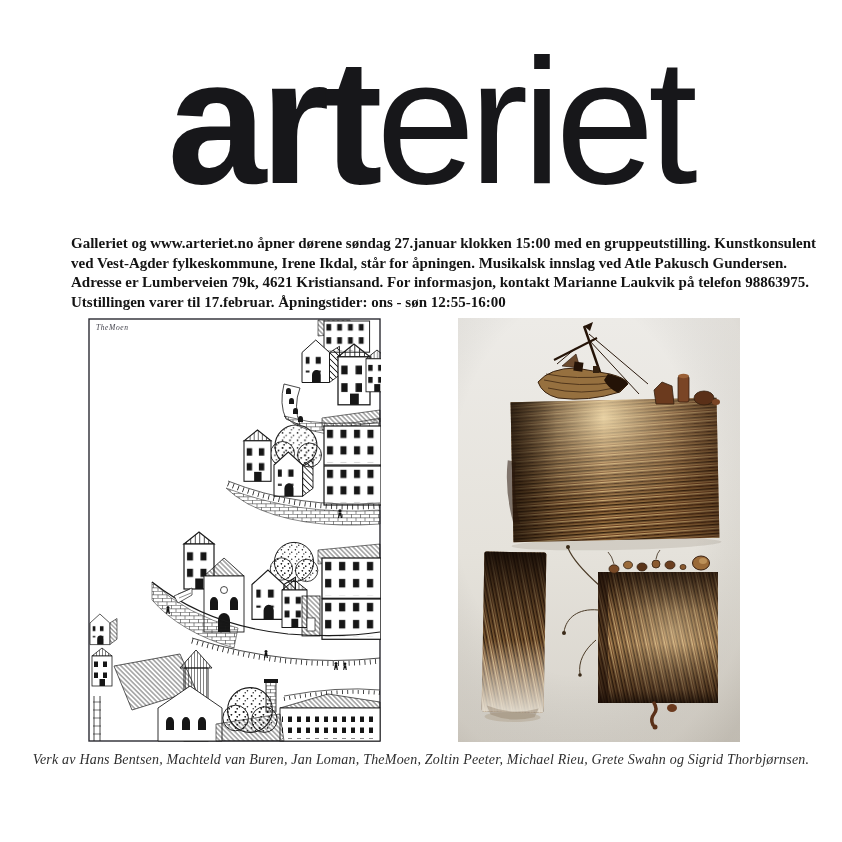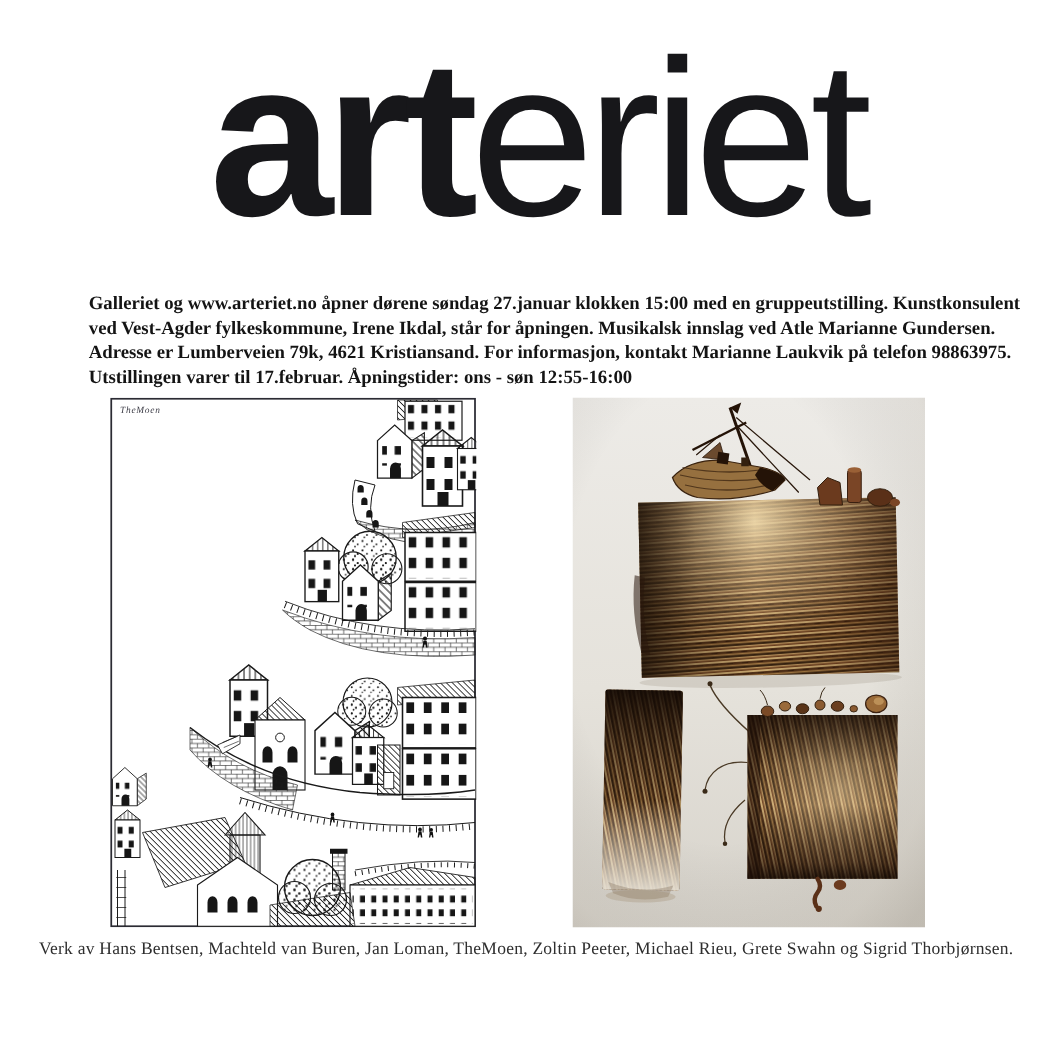--- a/index.html
+++ b/index.html
@@ -1,43 +1,43 @@
 <!DOCTYPE html>
 <html><head>
 <meta charset="utf-8">
 <style>
   html,body{margin:0;padding:0;background:#ffffff;}
   .poster{position:relative;width:842px;height:842px;background:#fff;overflow:hidden;
           font-family:"Liberation Serif",serif;}
-  .logo{position:absolute;top:22px;left:0;right:0;text-align:center;
+  .logo{position:absolute;top:33px;left:0;right:0;text-align:center;
         font-family:"Liberation Sans",sans-serif;font-size:178px;line-height:1;
         letter-spacing:-0.035em;color:#17171a;white-space:nowrap;padding-left:17px;}
   .logo .b{font-weight:800;}
   .logo .l{font-weight:400;}
   .intro{position:absolute;top:234px;left:50%;transform:translateX(-50%);
          width:700px;text-align:left;font-weight:bold;font-size:15px;
          line-height:19.5px;color:#141414;}
   .intro div{white-space:nowrap;}
   .fig{position:absolute;top:318px;}
   .fig svg{display:block;}
   .fig-left{left:88px;width:293px;height:424px;}
   .fig-right{left:458px;width:282px;height:424px;}
   .caption{position:absolute;top:752px;left:0;right:0;text-align:center;
-           font-size:14px;color:#2e2e2e;letter-spacing:0.2px;}
+           font-style:italic;font-size:14px;color:#2e2e2e;letter-spacing:0.2px;}
 </style>
 </head>
 <body>
 
 <div class="poster">
 
   <div class="logo"><span class="b">art</span><span class="l">eriet</span></div>
 
   <div class="intro">
     <div>Galleriet og www.arteriet.no åpner dørene søndag 27.januar klokken 15:00 med en gruppeutstilling. Kunstkonsulent</div>
-    <div>ved Vest-Agder fylkeskommune, Irene Ikdal, står for åpningen. Musikalsk innslag ved Atle Marianne Gundersen.</div>
+    <div>ved Vest-Agder fylkeskommune, Irene Ikdal, står for åpningen. Musikalsk innslag ved Atle Pakusch Gundersen.</div>
     <div>Adresse er Lumberveien 79k, 4621 Kristiansand. For informasjon, kontakt Marianne Laukvik på telefon 98863975.</div>
     <div>Utstillingen varer til 17.februar. Åpningstider: ons - søn 12:55-16:00</div>
   </div>
 
   <div class="fig fig-left">
   <svg viewBox="0 0 293 424" width="293" height="424">
     <defs>
       <pattern id="vh" width="3" height="6" patternUnits="userSpaceOnUse">
         <path d="M1.5,0V6" stroke="#1a1a1a" stroke-width="0.55"></path>
       </pattern>

